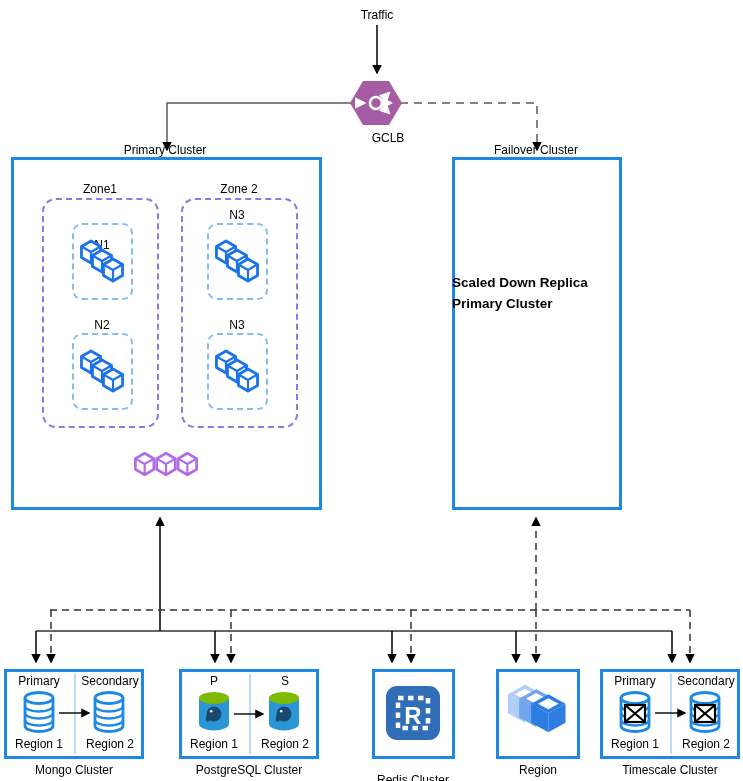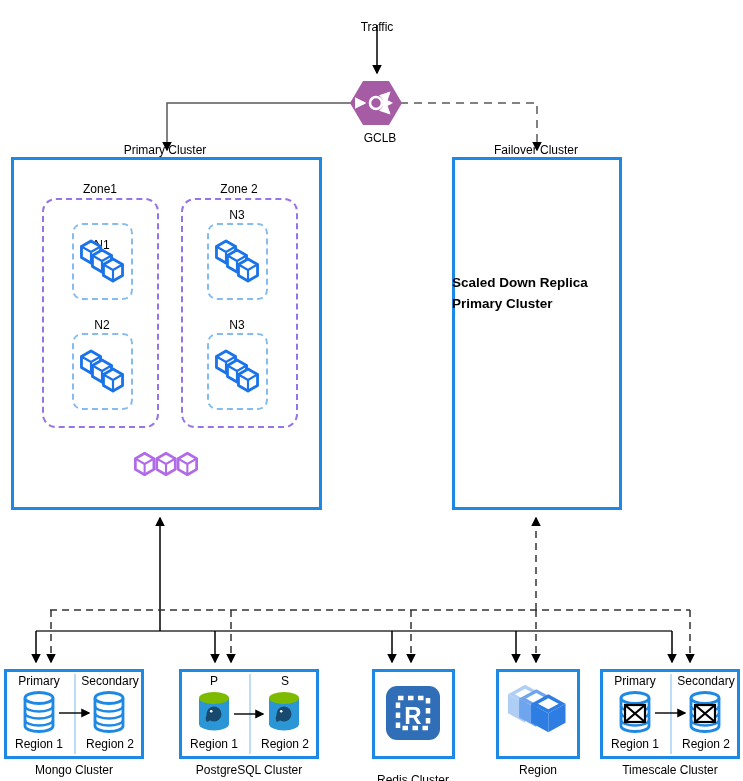--- a/index.html
+++ b/index.html
@@ -85,31 +85,31 @@
     <path d="M231 610 V662" stroke="#333" stroke-width="1.5" fill="none" stroke-dasharray="7 5" marker-end="url(#arr)"></path>
     <path d="M411 610 V662" stroke="#333" stroke-width="1.5" fill="none" stroke-dasharray="7 5" marker-end="url(#arr)"></path>
     <path d="M536 610 V662" stroke="#333" stroke-width="1.5" fill="none" stroke-dasharray="7 5" marker-end="url(#arr)"></path>
     <path d="M690 610 V662" stroke="#333" stroke-width="1.5" fill="none" stroke-dasharray="7 5" marker-end="url(#arr)"></path>
 
     <path d="M59 713 H89" stroke="#000" stroke-width="1.4" fill="none" marker-end="url(#arr)"></path>
     <path d="M234 714 H263" stroke="#000" stroke-width="1.4" fill="none" marker-end="url(#arr)"></path>
     <path d="M655 713 H685" stroke="#000" stroke-width="1.4" fill="none" marker-end="url(#arr)"></path>
   </svg>
 
-  <div class="lbl" style="left:377px;top:20px;">Traffic</div>
+  <div class="lbl" style="left:377px;top:8px;">Traffic</div>
 
   <svg class="icon" style="left:350px;top:79px;" width="52" height="48" viewBox="0 0 52 48">
     <polygon points="13,2 39,2 52,24 39,46 13,46 0,24" fill="#A55CA5"></polygon>
     <path d="M7 24 H14" stroke="#fff" stroke-width="2.6" marker-end="url(#warr)"></path>
     <circle cx="26" cy="24" r="6" fill="none" stroke="#fff" stroke-width="2.6"></circle>
     <path d="M34 19 L39 14" stroke="#fff" stroke-width="2.4" marker-end="url(#warr)"></path>
     <path d="M35 24 H41" stroke="#fff" stroke-width="2.4" marker-end="url(#warr)"></path>
     <path d="M34 29 L39 34" stroke="#fff" stroke-width="2.4" marker-end="url(#warr)"></path>
   </svg>
-  <div class="lbl" style="left:380px;top:131px;text-align:center;">GCLB</div>
+  <div class="lbl" style="left:388px;top:131px;text-align:center;">GCLB</div>
 
   <div class="lbl" style="left:165px;top:143px;">Primary Cluster</div>
   <div class="lbl" style="left:536px;top:143px;">Failover Cluster</div>
 
   <div class="lbl" style="left:100px;top:182px;">Zone1</div>
   <div class="lbl" style="left:239px;top:182px;">Zone 2</div>
 
   <div class="lbl" style="left:102px;top:208px;margin-top:30px;">N1</div>
   <div class="lbl" style="left:102px;top:318px;text-align:center;">N2</div>
   <div class="lbl" style="left:237px;top:208px;">N3</div>

